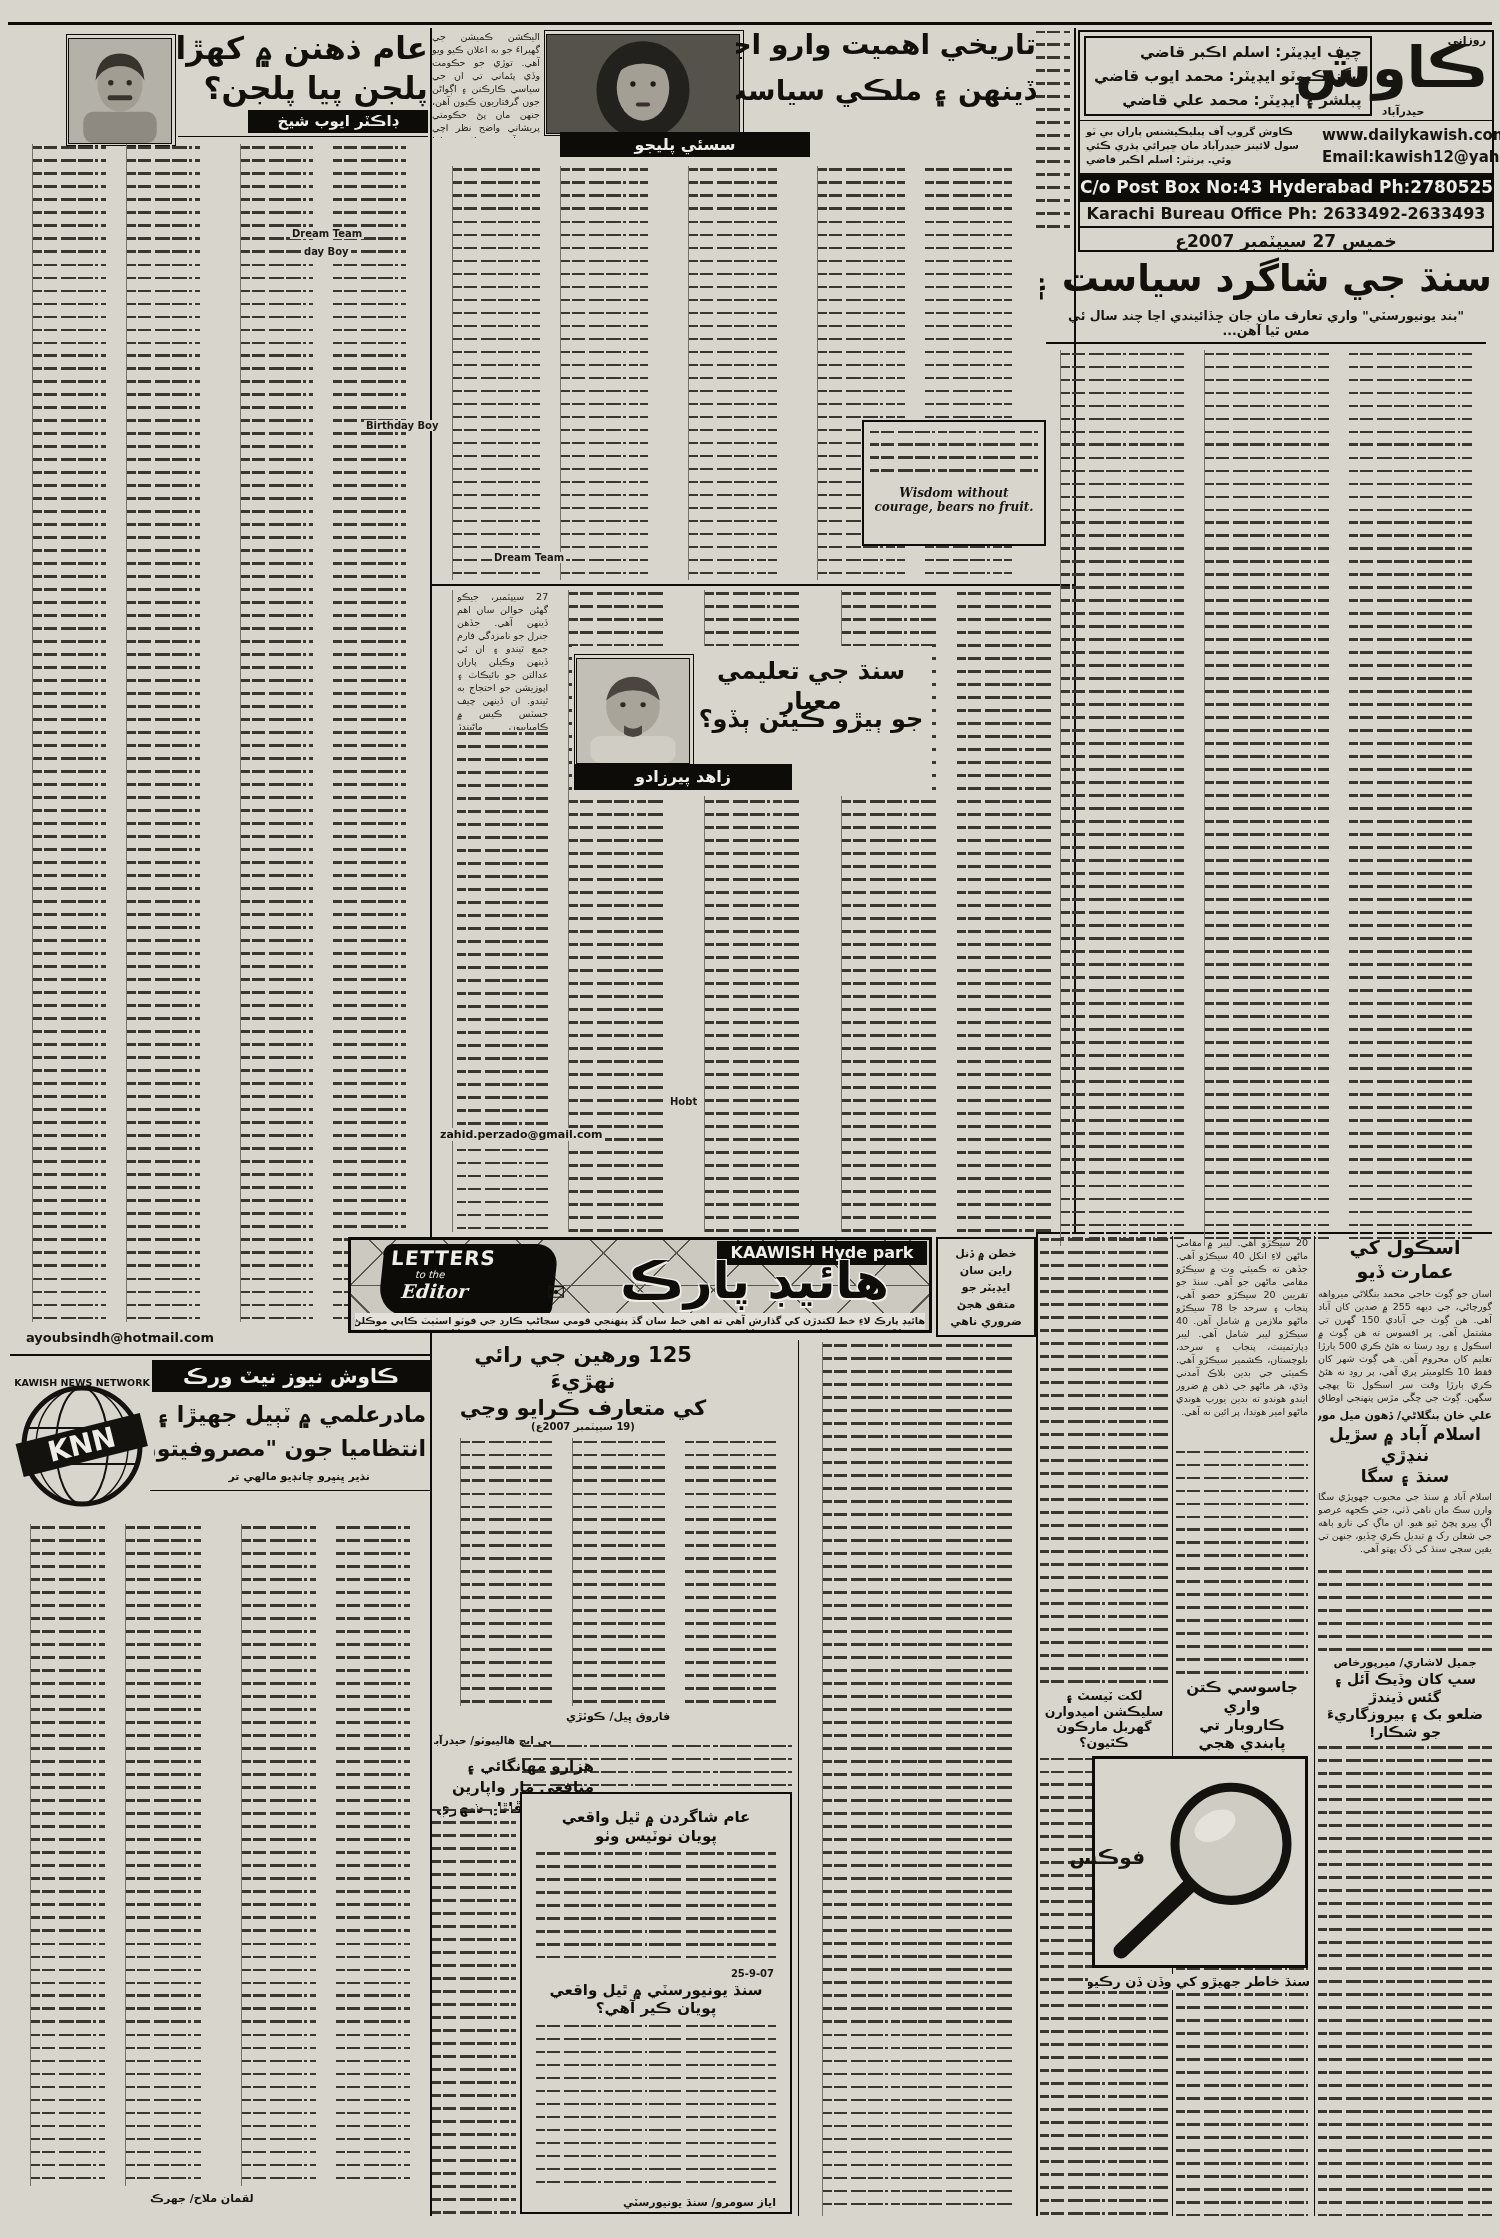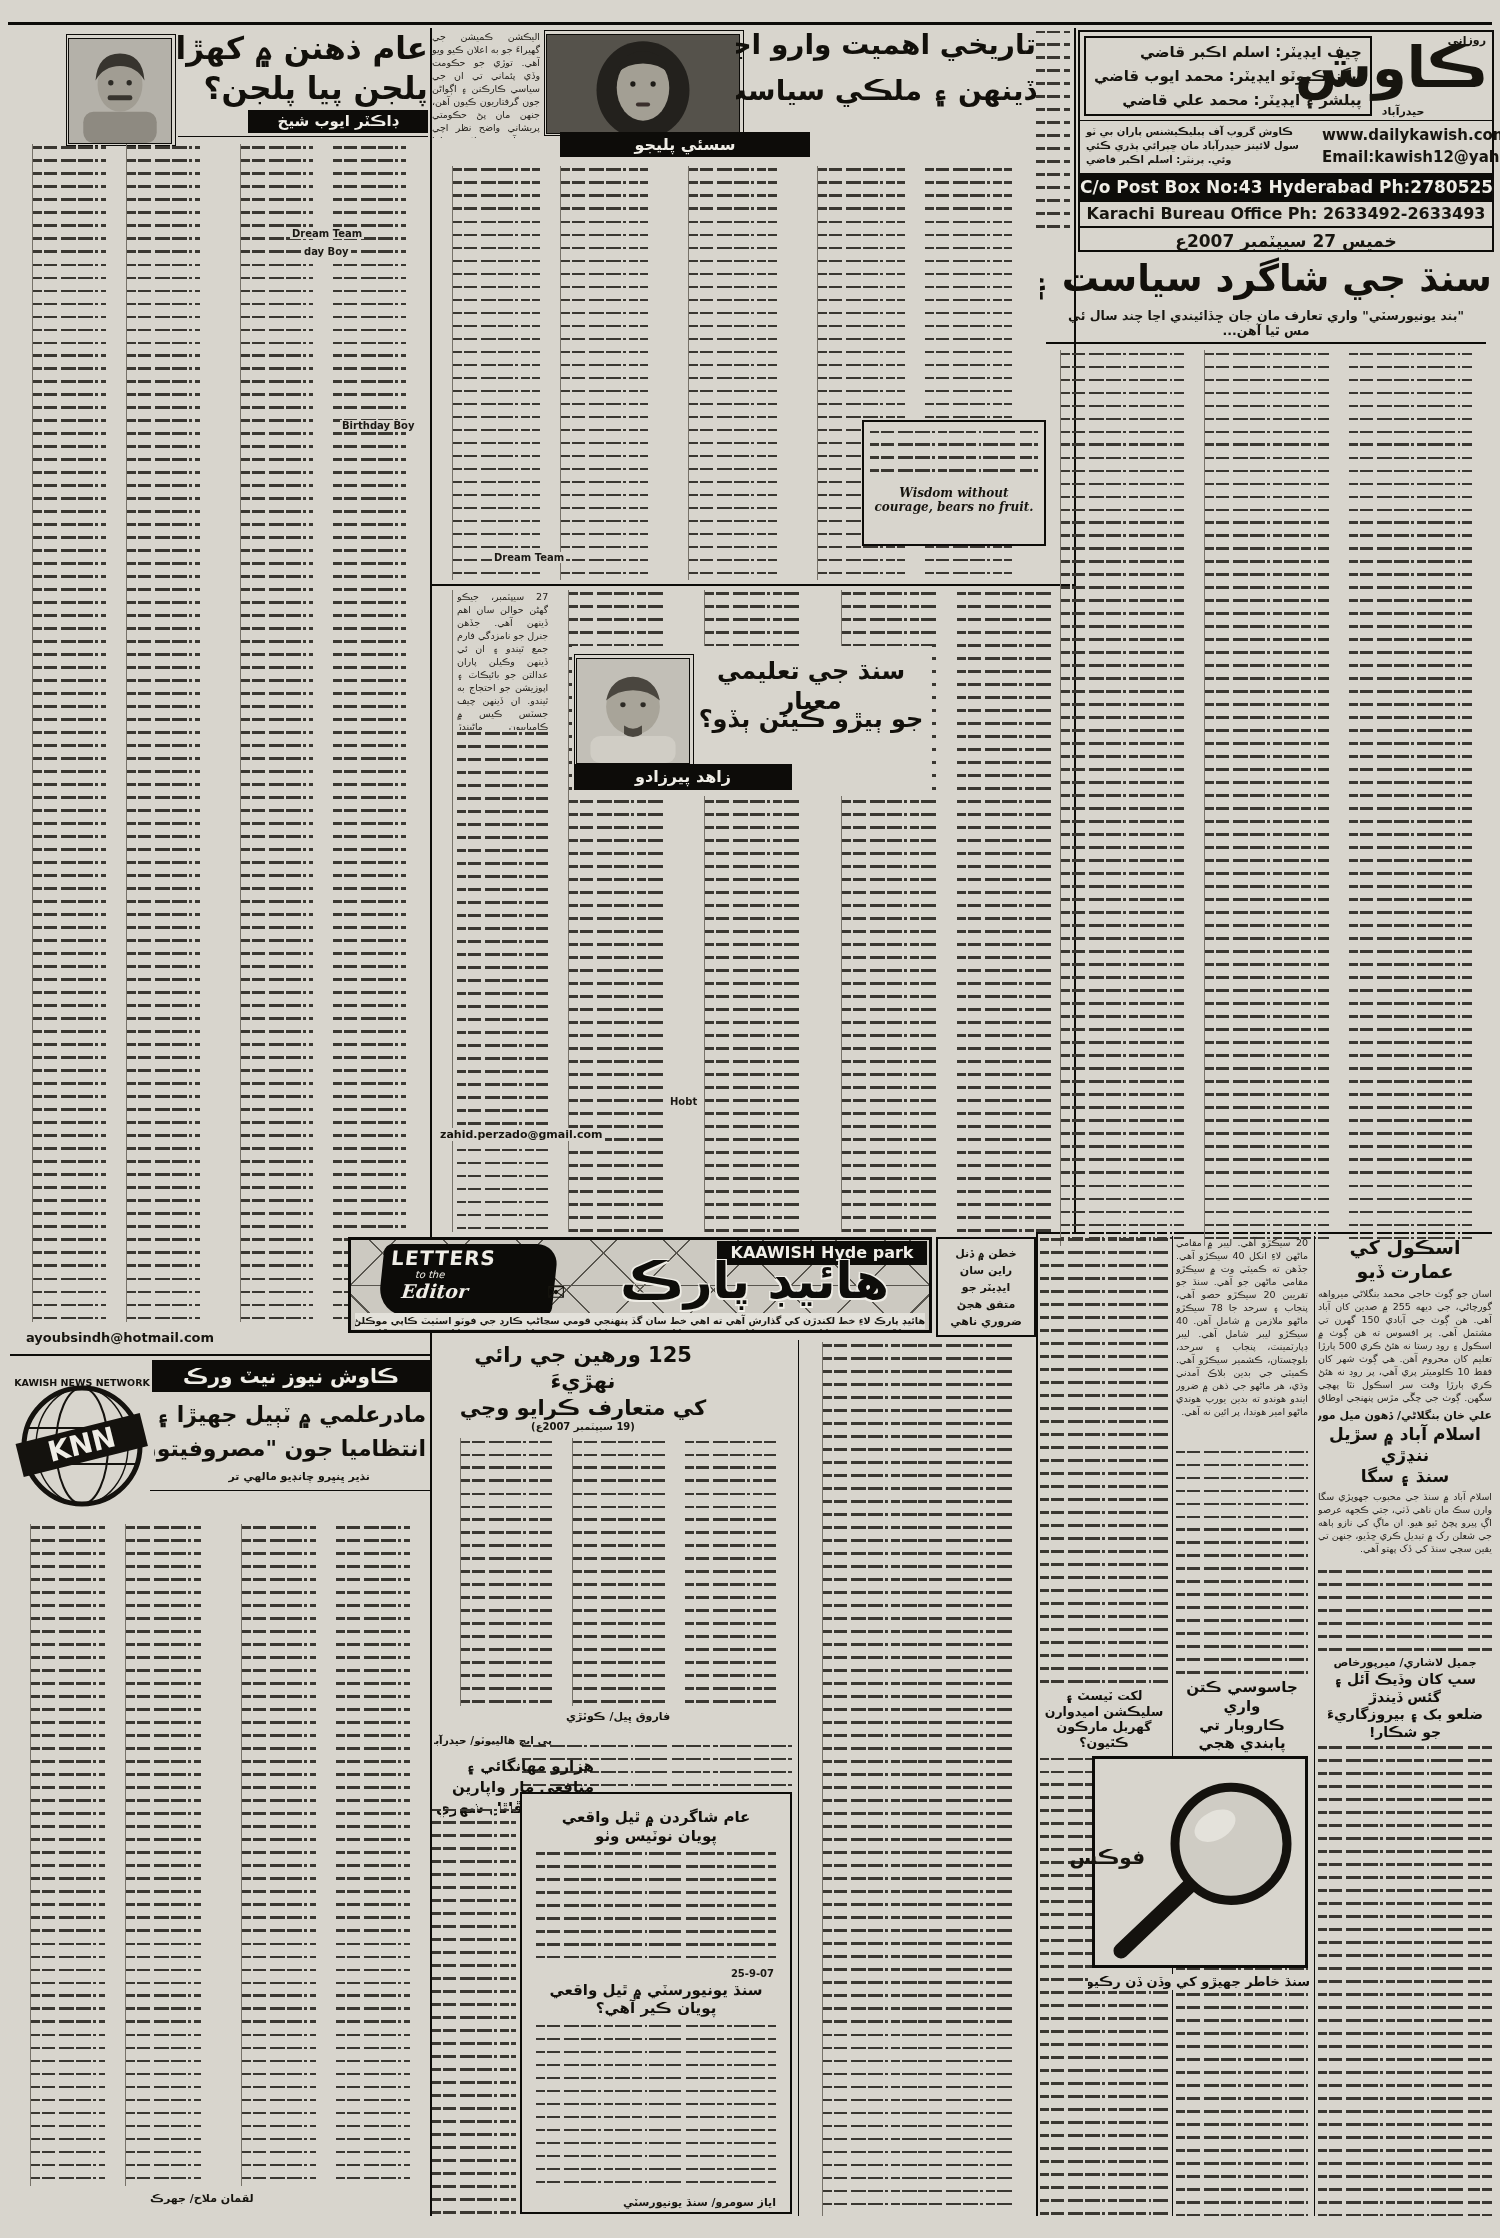--- a/index.html
+++ b/index.html
@@ -75,21 +75,21 @@
   <div class="abs cols" style="left:2px;top:116px;width:414px;height:1178px">
     <div class="gk"></div>
     <div class="gk"></div>
     <div class="gk"></div>
     <div class="gk"></div>
   </div>
   <div class="abs ltr" style="left:16px;top:1302px;font-size:13px;font-weight:700">ayoubsindh@hotmail.com</div>
 </div>
 <span class="token ltr" style="left:290px;top:228px">Dream Team</span>
 <span class="token ltr" style="left:302px;top:246px">day Boy</span>
-<span class="token ltr" style="left:340px;top:420px">Birthday Boy</span>
+<span class="token ltr" style="left:364px;top:420px">Birthday Boy</span>
 
 <div class="abs" style="left:432px;top:28px;width:640px;height:556px">
   <div class="abs excerpt" style="left:0;top:2px;width:108px;height:108px">اليڪشن ڪميشن جي گهيراءَ جو به اعلان ڪيو ويو آهي. توڙي جو حڪومت وڏي پئماني تي ان جي سياسي ڪارڪنن ۽ اڳواڻن جون گرفتاريون ڪيون آهن، جنهن مان پڻ حڪومتي پريشاني واضح نظر اچي رهي آهي ۽ هاڻي ته اها ڳالهه به حڪومتي پريشانيءَ جو اظهار ڪري ٿي ته اڄ اليڪشن ڪميشن سرڪاري اميدوار جي ڪاغذن داخل ڪرڻ وقت ڪهڙو رويو اختيار ڪري ٿي.</div>
   <div class="abs photo" style="left:112px;top:2px;width:192px;height:98px">
     <div class="inner">
       <svg viewBox="0 0 190 96" width="100%" height="100%" preserveAspectRatio="none">
         <rect width="190" height="96" fill="#55524b"></rect>
         <ellipse cx="95" cy="54" rx="46" ry="48" fill="#23211d"></ellipse>
         <ellipse cx="95" cy="52" rx="26" ry="32" fill="#a39f94"></ellipse>
         <path d="M69 38 Q75 16 95 16 Q115 16 121 38 Q111 28 95 28 Q79 28 69 38 Z" fill="#23211d"></path>

